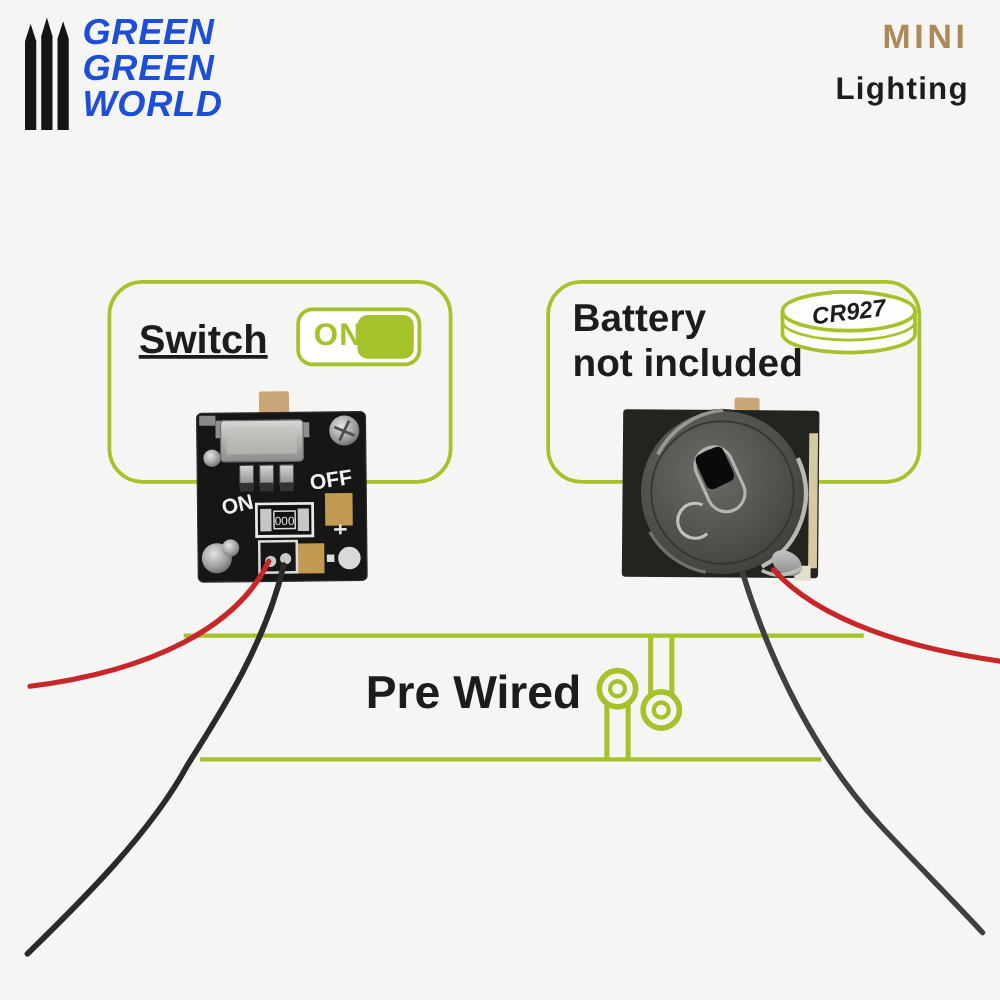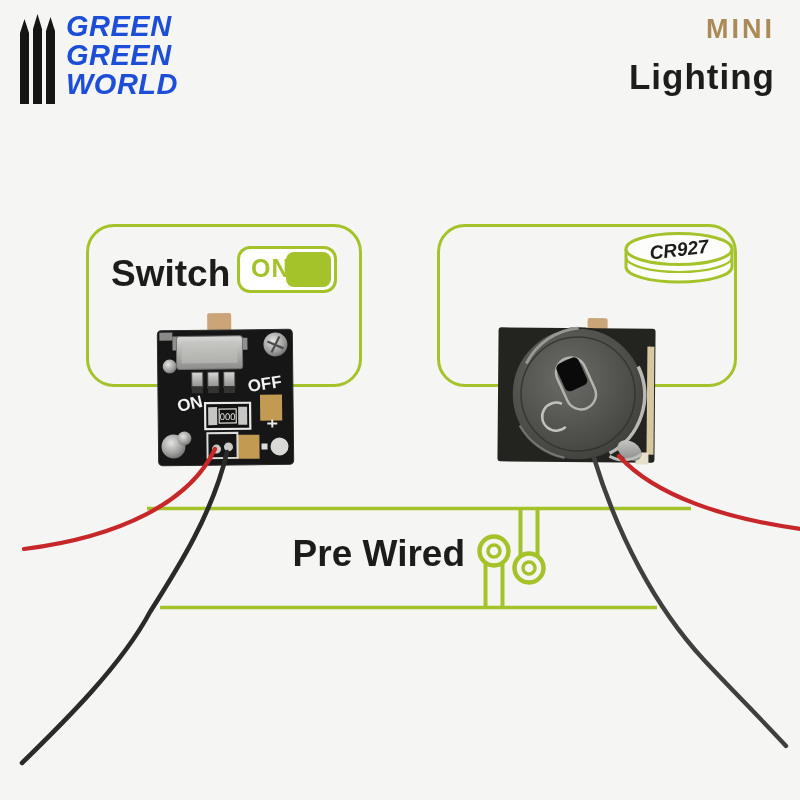--- a/index.html
+++ b/index.html
@@ -9,29 +9,29 @@
     font-family:"Liberation Sans", sans-serif;
     color:#1c1c1a;
   }
   
   .logo{position:absolute;left:20px;top:12px;display:flex;gap:8px;}
   .logo-text{font-weight:bold;font-size:29px;line-height:29px;letter-spacing:.5px;color:#1d4ed8;font-style:italic;}
   .logo-text div{white-space:nowrap;}
   
   .title{position:absolute;right:25px;top:16px;text-align:right;line-height:1;}
   .title .kicker{color:#ab8a57;font-weight:bold;font-size:27px;letter-spacing:3px;margin-bottom:16px;}
-  .title .big{color:#1d1d1b;font-weight:bold;font-size:35px;letter-spacing:1px;margin-top:2px;}
+  .title .big{color:#1d1d1b;font-weight:bold;font-size:25px;letter-spacing:1px;margin-top:2px;}
   
   .callout{
     position:absolute;top:224px;height:163px;border:3.5px solid #a4c32a;border-radius:28px;
     background:transparent;box-sizing:border-box;
   }
   .box-switch{left:86px;width:276px;}
   .box-battery{left:437px;width:300px;}
-  .switch-label{position:absolute;left:22px;top:26px;font-size:37px;font-weight:bold;}
+  .switch-label{position:absolute;left:22px;top:26px;font-size:32px;font-weight:bold;text-decoration:underline;}
   .battery-label{position:absolute;left:18px;top:10px;font-size:31px;font-weight:bold;line-height:36px;}
   
   .toggle{position:absolute;left:148px;top:19px;width:100px;height:47px;border:3.5px solid #a4c32a;
     border-radius:13px;box-sizing:border-box;background:#fff;}
   .toggle-on{position:absolute;left:11px;top:5px;font-size:25px;font-weight:bold;color:#a4c32a;letter-spacing:1px;}
   .toggle-knob{position:absolute;right:3px;top:3px;bottom:3px;width:45px;background:#a4c32a;border-radius:8px;}
   
   .band-label{position:absolute;left:255px;top:533px;width:210px;text-align:right;
     font-size:37px;font-weight:bold;}
   
@@ -64,20 +64,24 @@
 
   <div class="callout box-switch">
     <div class="switch-label">Switch</div>
     <div class="toggle">
       <div class="toggle-on">ON</div>
       <div class="toggle-knob"></div>
     </div>
   </div>
 
   <div class="callout box-battery">
+    <div class="battery-label">
+      <div>Battery</div>
+      <div>not included</div>
+    </div>
     <svg class="abs" style="left:178px;top:-4px;" width="122" height="78" viewBox="0 0 122 78">
       <path d="M8,26 L8,44 A53,15 0 0 0 114,44 L114,26" fill="#fdfdfc" stroke="#a4c32a" stroke-width="3"></path>
       <path d="M8,34 A53,15 0 0 0 114,34" fill="none" stroke="#a4c32a" stroke-width="2.2"></path>
       <ellipse cx="61" cy="26" rx="53" ry="15.5" fill="#fdfdfc" stroke="#a4c32a" stroke-width="3"></ellipse>
       <text x="61" y="33" font-size="19" font-weight="bold" font-style="italic" fill="#1c1c1a" text-anchor="middle" transform="rotate(-7 61 26)">CR927</text>
     </svg>
   </div>
 
   <svg class="abs" style="left:148px;top:308px;" width="155" height="165" viewBox="0 0 155 165">
     <defs>

